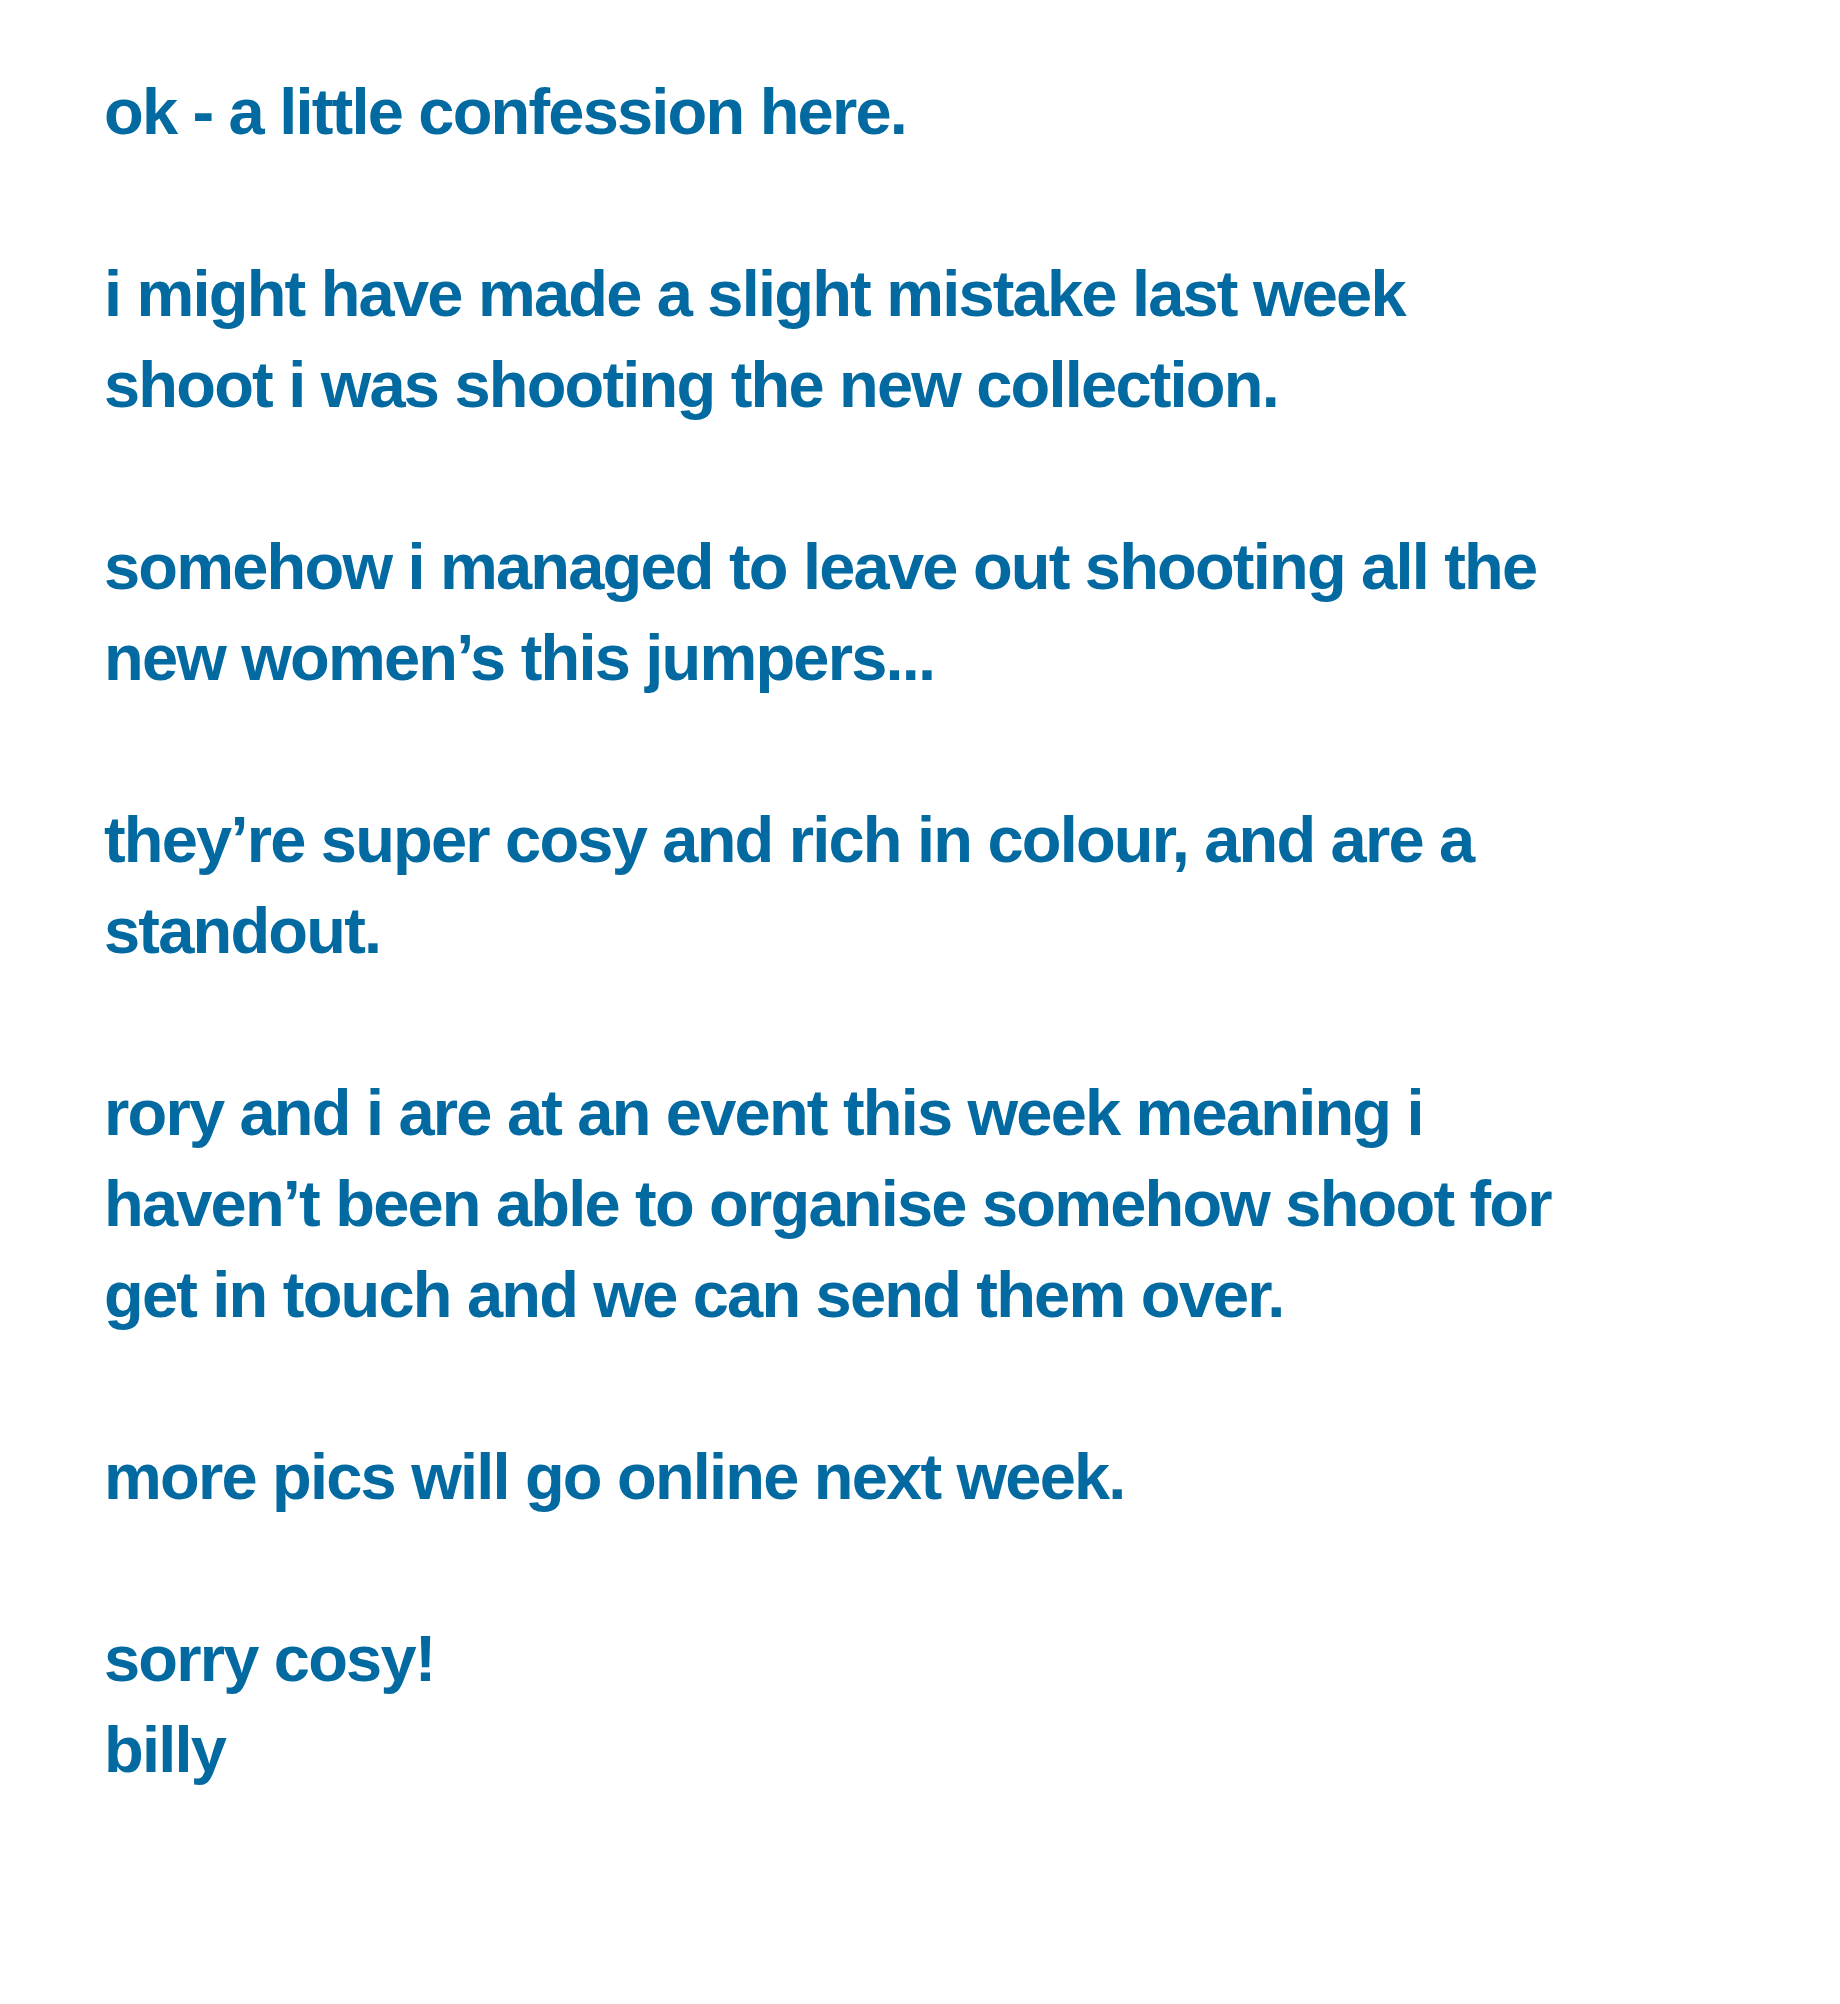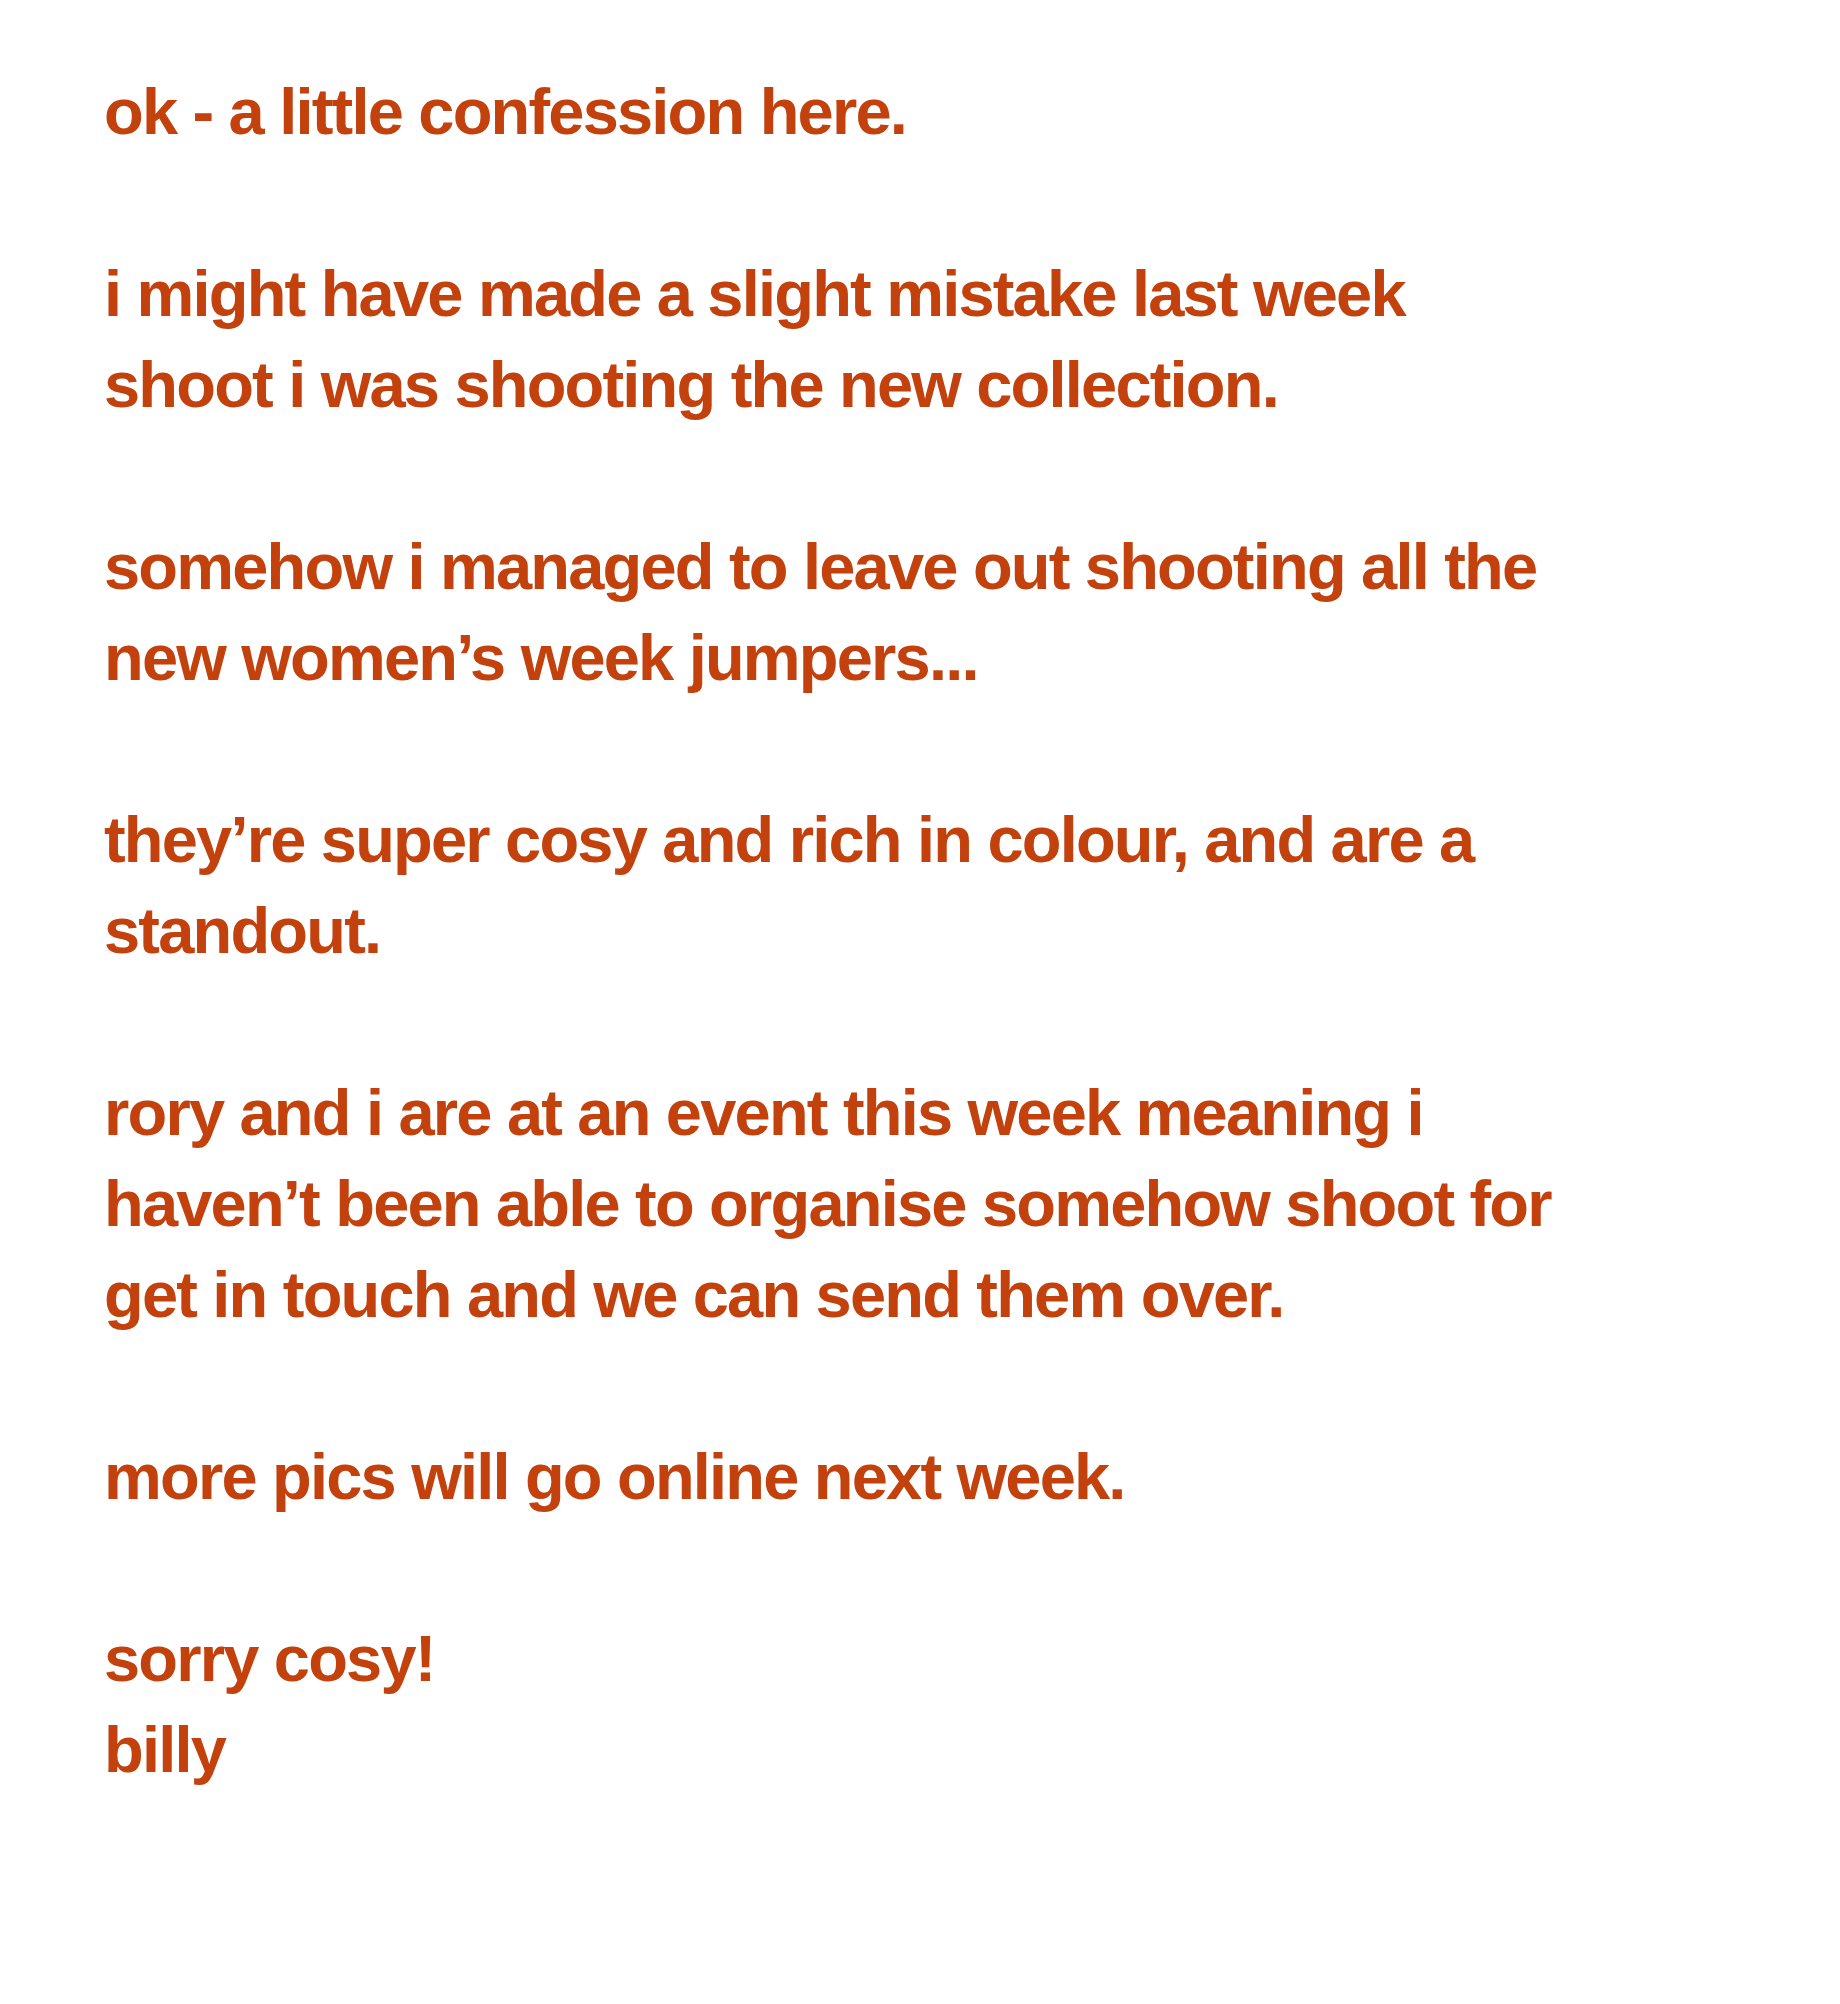--- a/index.html
+++ b/index.html
@@ -27,34 +27,34 @@
   .paragraph {
     margin: 0 0 91px 0;
   }
   .line {
     white-space: nowrap;
   }
 </style>
 </head>
 <body style="background: rgb(255, 255, 255);">
 
-<div class="page" style="color: #c2410c; border-radius: 11px;">
+<div class="page" style="color: #0369a1; border-radius: 11px;">
 
   <div class="paragraph">
     <div class="line">ok - a little confession here.</div>
   </div>
 
   <div class="paragraph">
     <div class="line">i might have made a slight mistake last week</div>
     <div class="line">shoot i was shooting the new collection.</div>
   </div>
 
   <div class="paragraph">
     <div class="line">somehow i managed to leave out shooting all the</div>
-    <div class="line">new women’s week jumpers...</div>
+    <div class="line">new women’s this jumpers...</div>
   </div>
 
   <div class="paragraph">
     <div class="line">they’re super cosy and rich in colour, and are a</div>
     <div class="line">standout.</div>
   </div>
 
   <div class="paragraph">
     <div class="line">rory and i are at an event this week meaning i</div>
     <div class="line">haven’t been able to organise somehow shoot for</div>

